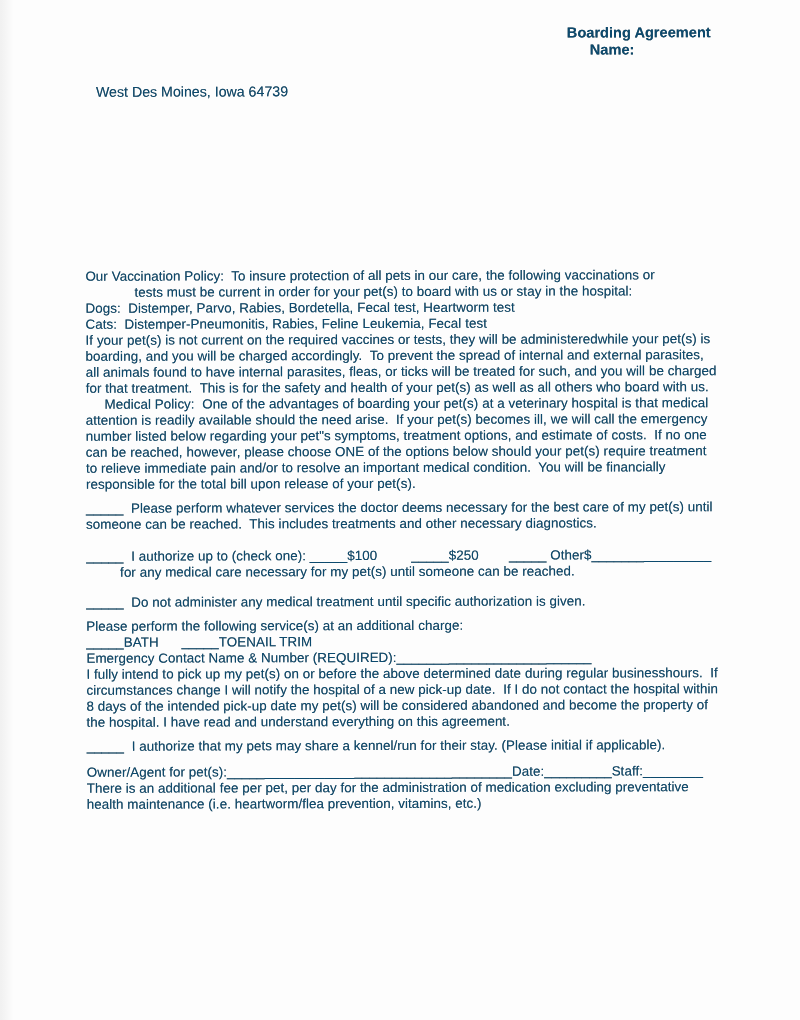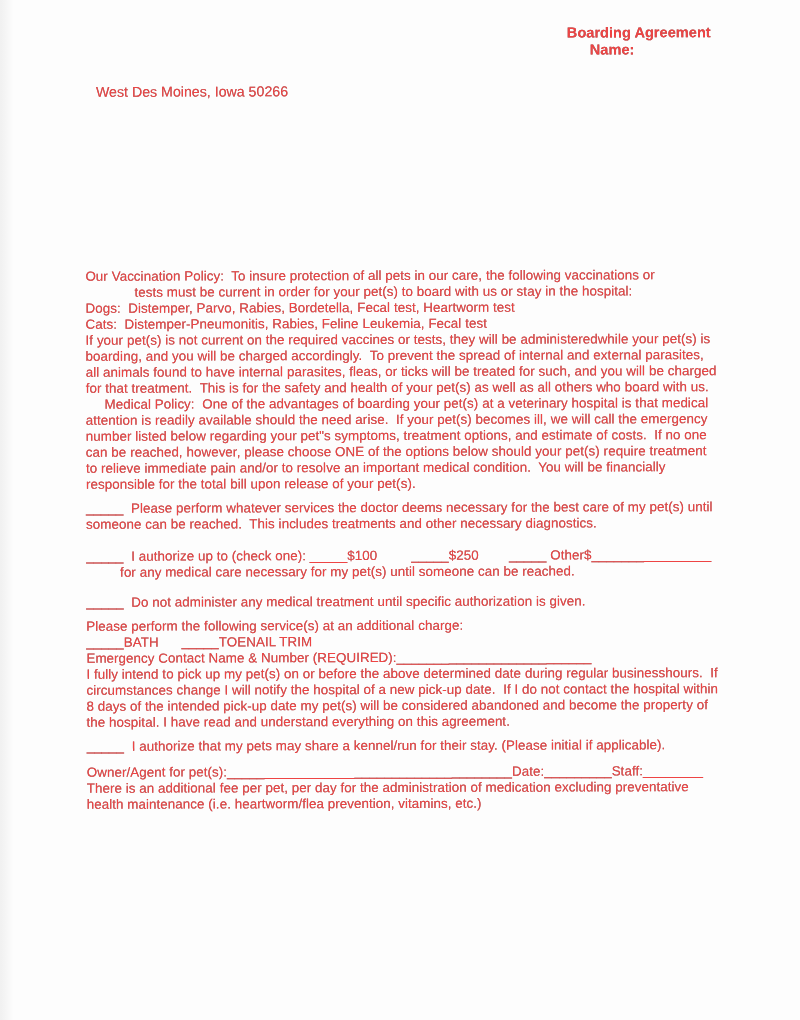--- a/index.html
+++ b/index.html
@@ -7,21 +7,21 @@
     padding: 0;
     background: #ffffff;
   }
   .page {
     position: relative;
     width: 800px;
     height: 1020px;
     background: #fdfdfd;
     overflow: hidden;
     font-family: "Liberation Sans", "DejaVu Sans", sans-serif;
-    color: #ef4444;
+    color: #0c4a6e;
   }
   
   .page::before {
     content: "";
     position: absolute;
     left: 0; top: 0; bottom: 0;
     width: 14px;
     background: linear-gradient(to right, rgba(0,0,0,0.05), rgba(0,0,0,0));
     pointer-events: none;
   }
@@ -70,21 +70,21 @@
 
 <div class="page">
   <div class="content">
 
     <div class="abs header-block">
       <div class="header-title">Boarding Agreement</div>
       <div class="header-date">Name:</div>
     </div>
 
     <div class="abs clinic-block">
-      <div>West Des Moines, Iowa 50266</div>
+      <div>West Des Moines, Iowa 64739</div>
     </div>
 
     <div class="abs lines policy-block">Our Vaccination Policy:  To insure protection of all pets in our care, the following vaccinations or
              tests must be current in order for your pet(s) to board with us or stay in the hospital:
 Dogs:  Distemper, Parvo, Rabies, Bordetella, Fecal test, Heartworm test
 Cats:  Distemper-Pneumonitis, Rabies, Feline Leukemia, Fecal test
 If your pet(s) is not current on the required vaccines or tests, they will be administeredwhile your pet(s) is
 boarding, and you will be charged accordingly.  To prevent the spread of internal and external parasites,
 all animals found to have internal parasites, fleas, or ticks will be treated for such, and you will be charged
 for that treatment.  This is for the safety and health of your pet(s) as well as all others who board with us.

